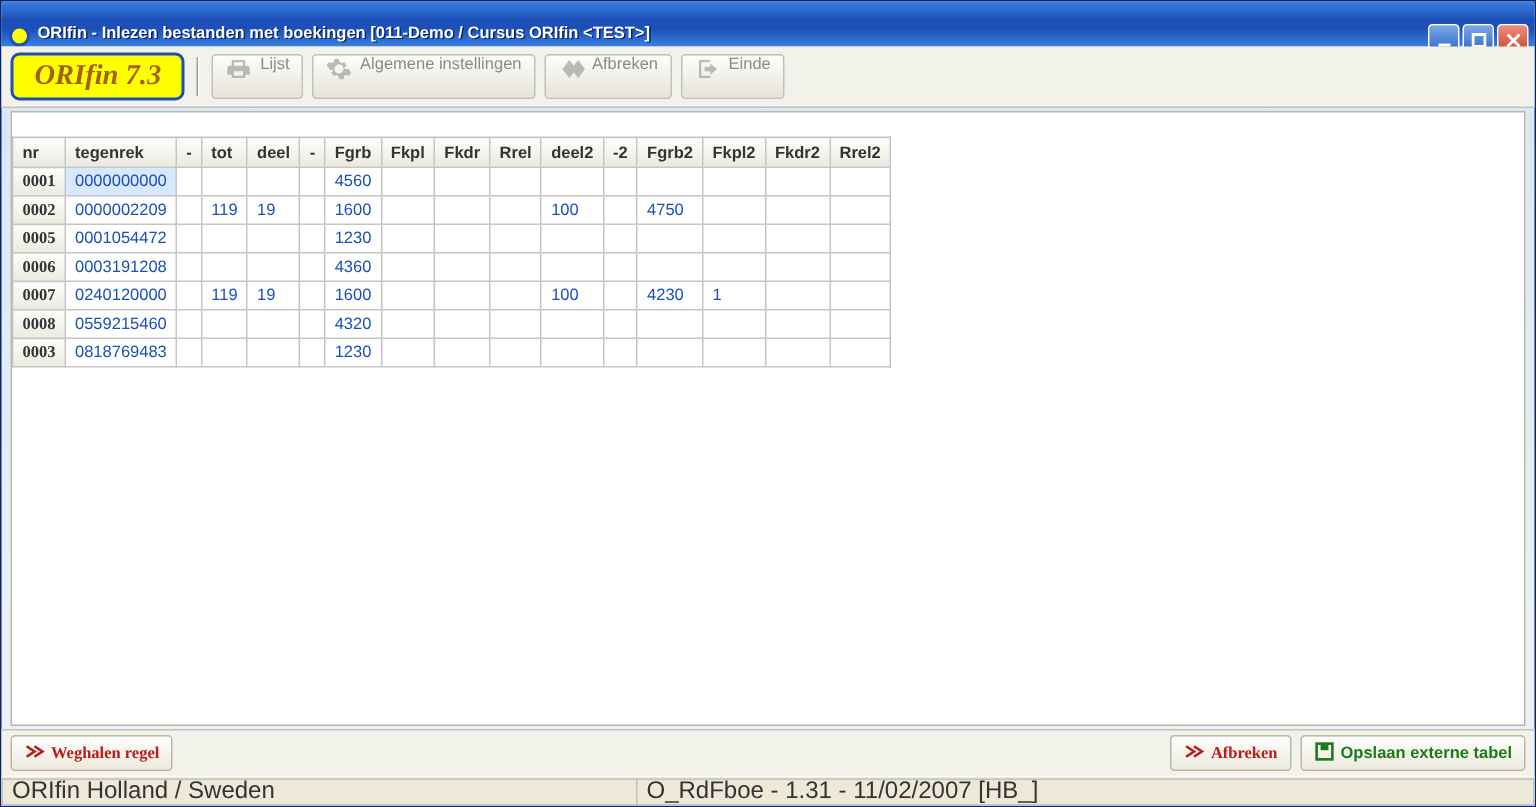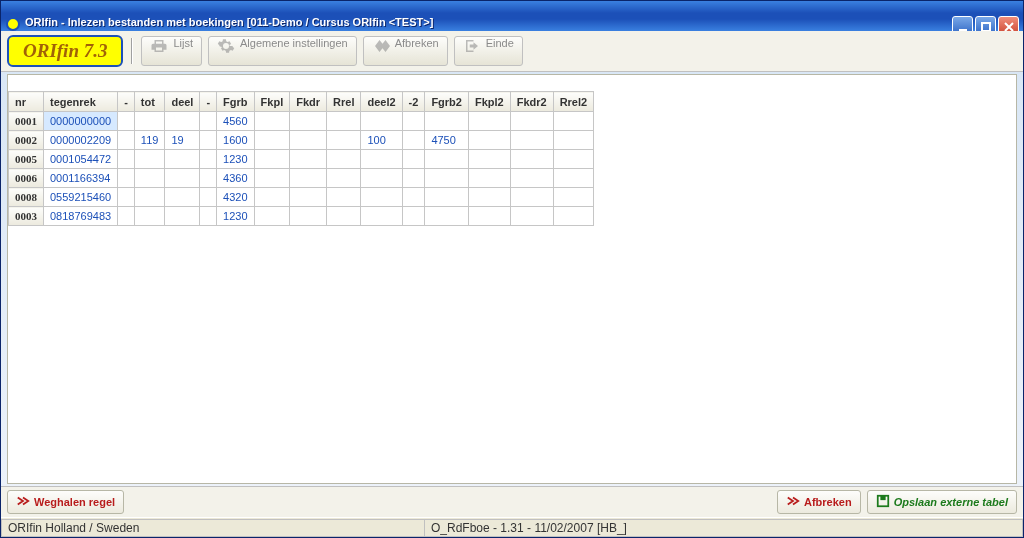--- a/index.html
+++ b/index.html
@@ -121,30 +121,30 @@
     height: 24px;
     display: flex; align-items: center;
     gap: 4px;
     padding: 0 8px;
     border: 1px solid #b7b7a6;
     border-radius: 3px;
     background: linear-gradient(#fdfdfb, #eceade);
     font-size: 11px; font-weight: bold;
     cursor: pointer;
   }
-  .action-btn.red { color: #b81c1c; }
-  .action-btn.green { color: #1c7a1c; font-style: italic; }
+  .action-btn.red { color: #b81c1c; font-family: Liberation Serif, serif; }
+  .action-btn.green { color: #1c7a1c; }
   .action-btn svg { width: 14px; height: 14px; }
   
   .statusbar {
     height: 20px;
     background: #ece9d8;
     border-top: 1px solid #fff;
     display: flex; align-items: center;
-    font-size: 12px; color: #333;
+    font-size: 16px; color: #333;
   }
   .status-panel {
     border: 1px solid #c0c0c0;
     padding: 1px 6px;
     height: 18px;
     display: flex; align-items: center;
     background: #ece9d8;
   }
   .status-panel.left { width: 423px; border-right: none; }
   .status-panel.right { flex: 1; }
@@ -293,33 +293,51 @@
             <td></td>
             <td></td>
             <td></td>
             <td></td>
             <td></td>
             <td></td>
             <td></td>
           </tr>
           <tr>
             <td class="nr">0006</td>
-            <td>0001166394</td>
+            <td>0003191208</td>
             <td></td>
             <td></td>
             <td></td>
             <td></td>
             <td>4360</td>
             <td></td>
             <td></td>
             <td></td>
             <td></td>
             <td></td>
             <td></td>
             <td></td>
+            <td></td>
+            <td></td>
+          </tr>
+          <tr>
+            <td class="nr">0007</td>
+            <td>0240120000</td>
+            <td></td>
+            <td>119</td>
+            <td>19</td>
+            <td></td>
+            <td>1600</td>
+            <td></td>
+            <td></td>
+            <td></td>
+            <td>100</td>
+            <td></td>
+            <td>4230</td>
+            <td>1</td>
             <td></td>
             <td></td>
           </tr>
           <tr>
             <td class="nr">0008</td>
             <td>0559215460</td>
             <td></td>
             <td></td>
             <td></td>
             <td></td>

